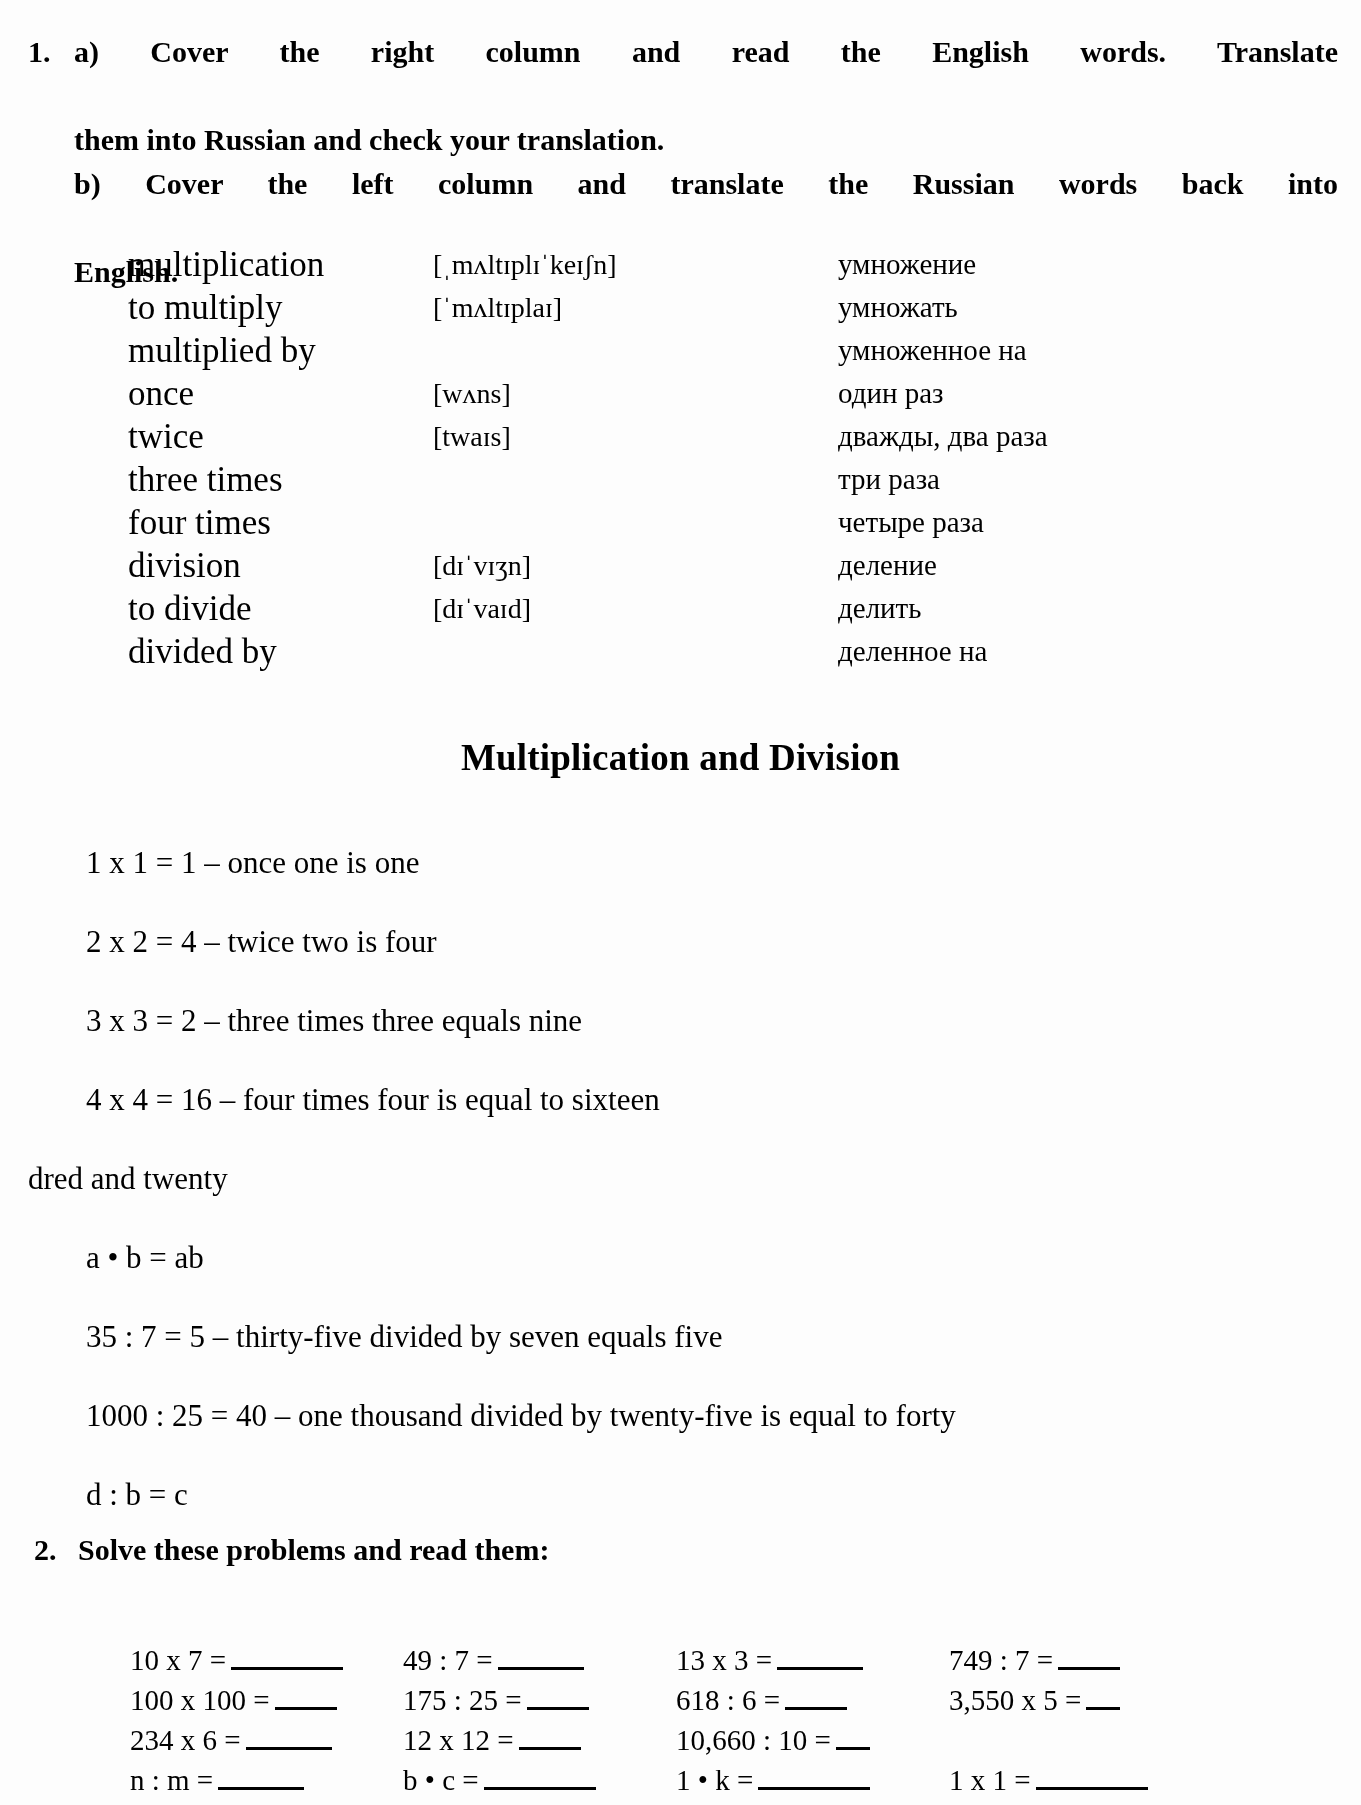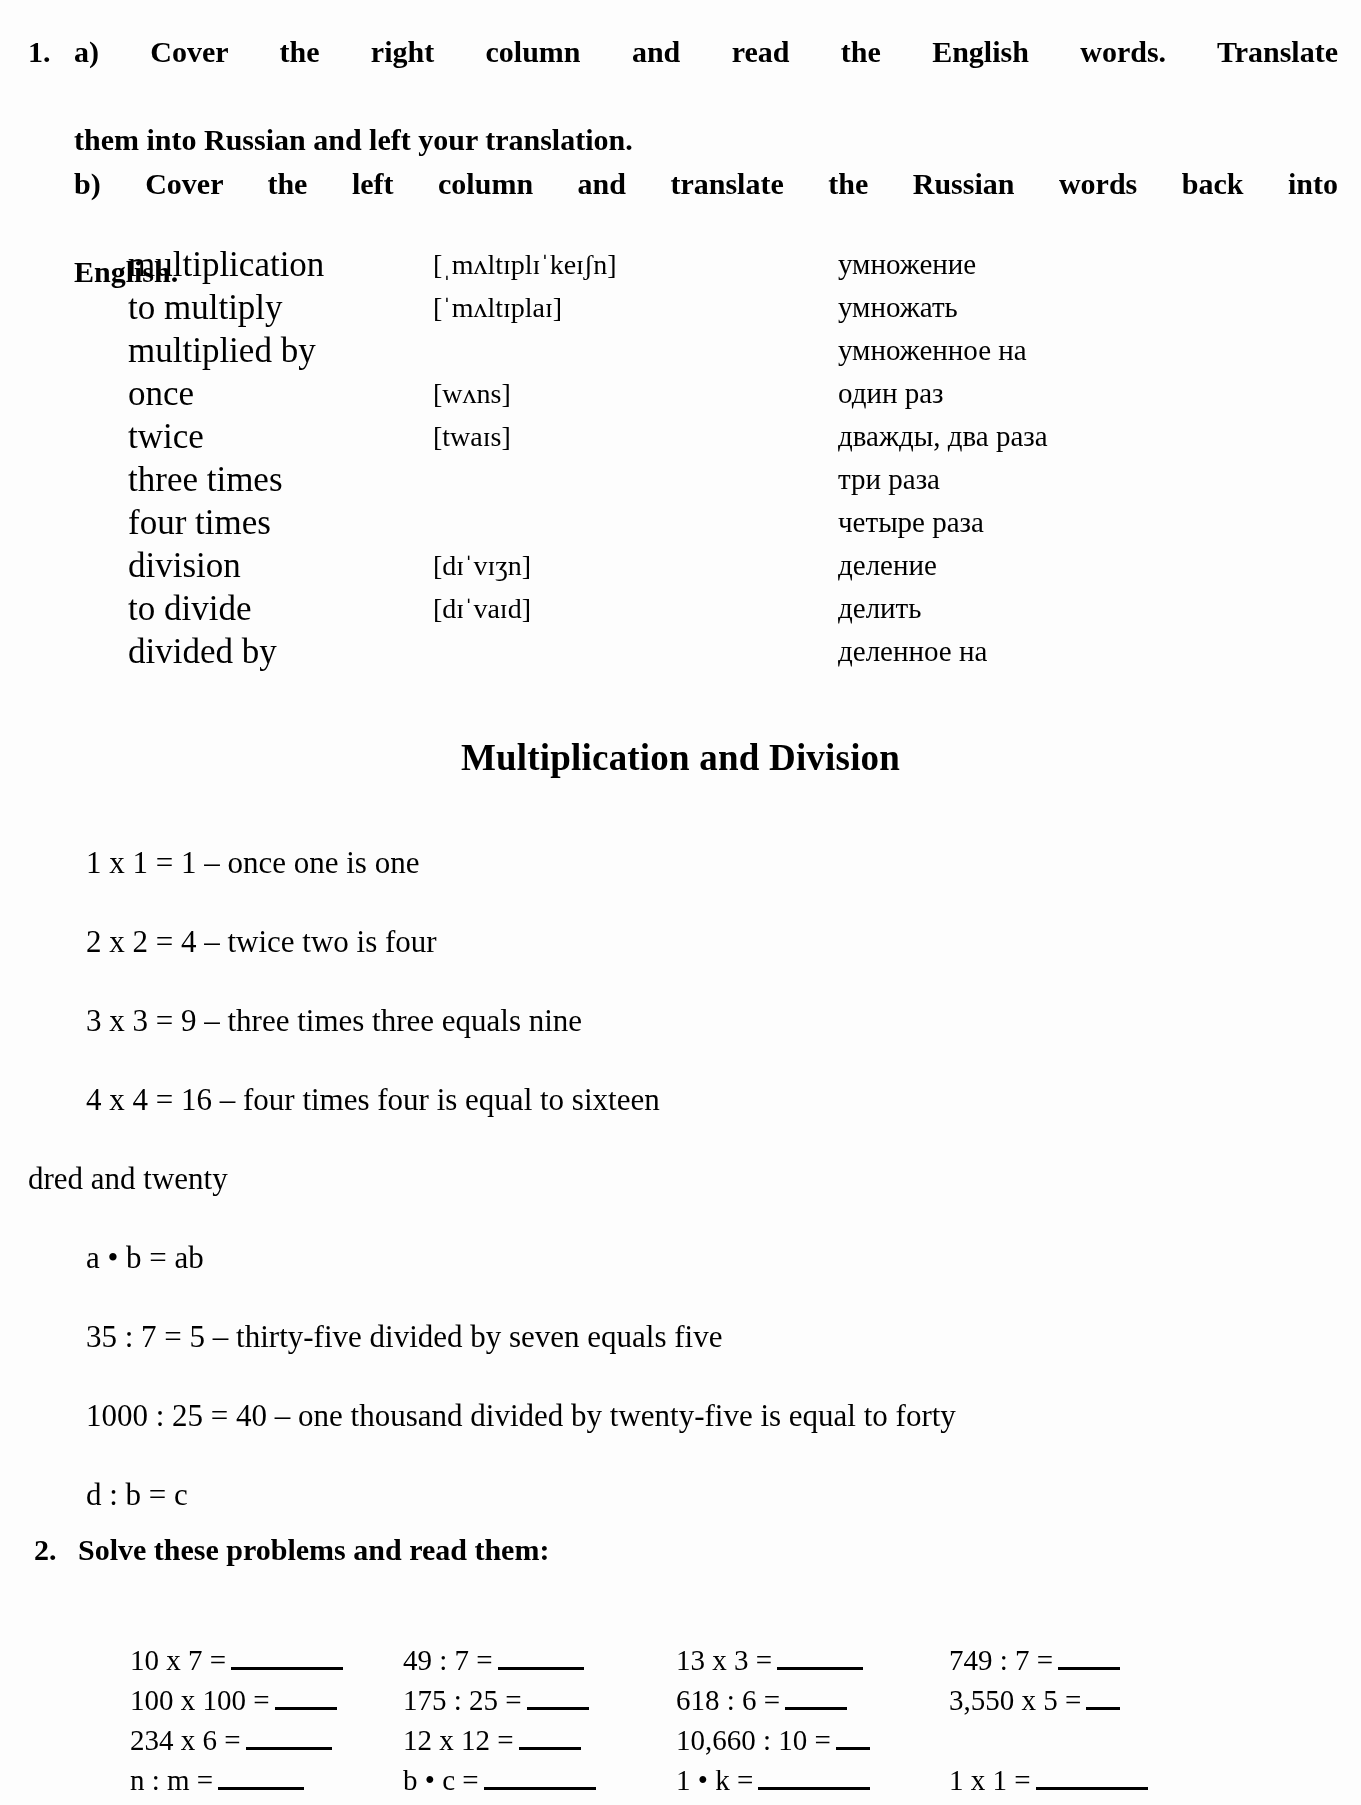--- a/index.html
+++ b/index.html
@@ -180,21 +180,21 @@
 </head>
 <body>
 
 <div class="page">
 
   <div class="ex1">
     <div class="ex1-row">
       <div class="ex1-num">1.</div>
       <div class="ex1-text">
         <span class="just-line">a) Cover the right column and read the English words. Translate</span>
-        <span>them into Russian and left your translation.</span>
+        <span>them into Russian and check your translation.</span>
       </div>
     </div>
     <div class="ex1-row">
       <div class="ex1-num"></div>
       <div class="ex1-text para-b">
         <span class="just-line">b) Cover the left column and translate the Russian words back into</span>
         <span>English.</span>
       </div>
     </div>
   </div>
@@ -250,21 +250,21 @@
       <div class="v-ipa"></div>
       <div class="v-ru">деленное на</div>
     </div>
   </div>
 
   <div class="sec-title">Multiplication and Division</div>
 
   <div class="math-list">
     <div class="math-line">1 x 1 = 1 – once one is one</div>
     <div class="math-line">2 x 2 = 4 – twice two is four</div>
-    <div class="math-line">3 x 3 = 9 – three times three equals nine</div>
+    <div class="math-line">3 x 3 = 2 – three times three equals nine</div>
     <div class="math-line">4 x 4 = 16 – four times four is equal to sixteen</div>
     <div class="math-line" style="padding-left:0">dred and twenty</div>
     <div class="math-line">a • b = ab</div>
     <div class="math-line">35 : 7 = 5 – thirty-five divided by seven equals five</div>
     <div class="math-line" style="padding-left:58px">1000 : 25 = 40 – one thousand divided by twenty-five is equal to forty</div>
     <div class="math-line">d : b = c</div>
   </div>
 
   <div class="ex2">
     <div class="ex2-head">

